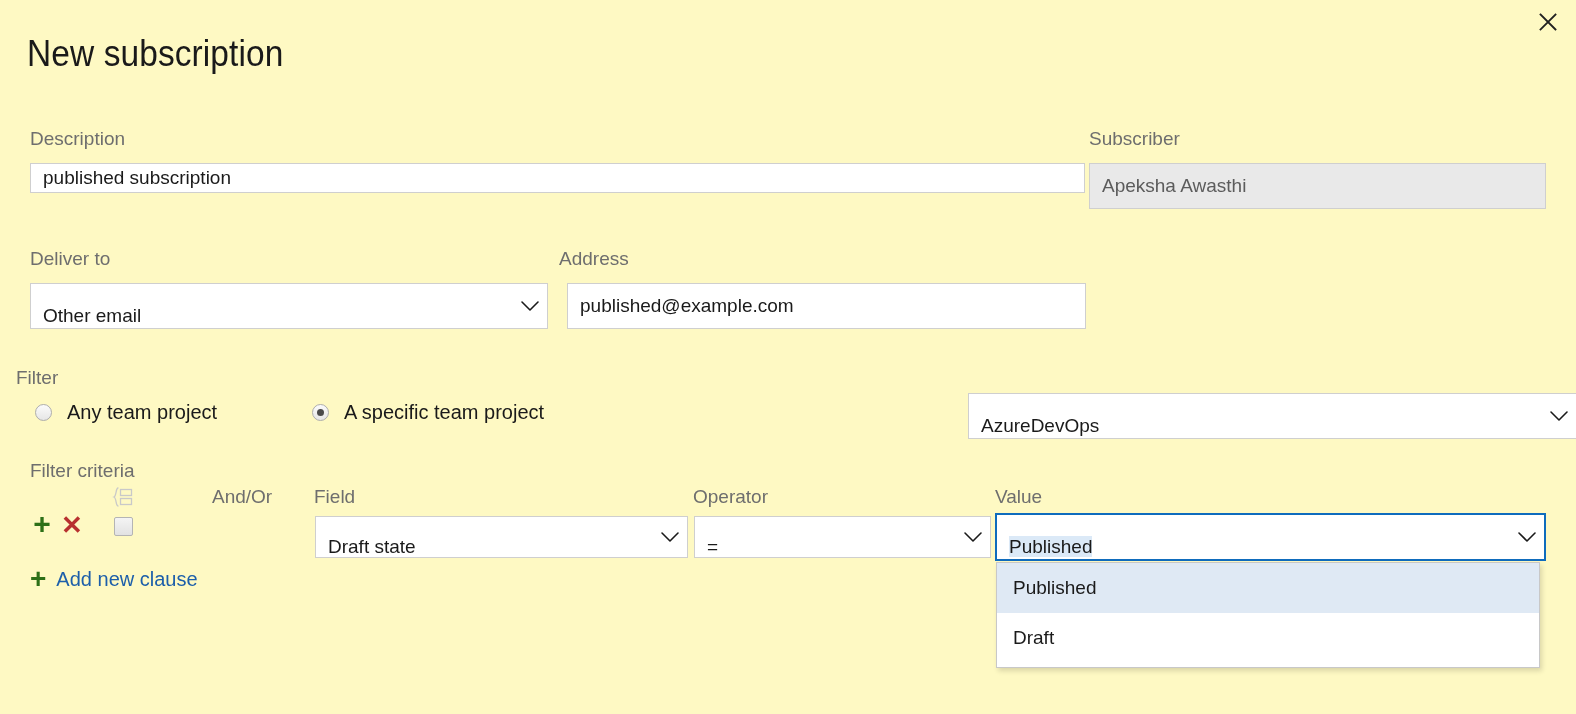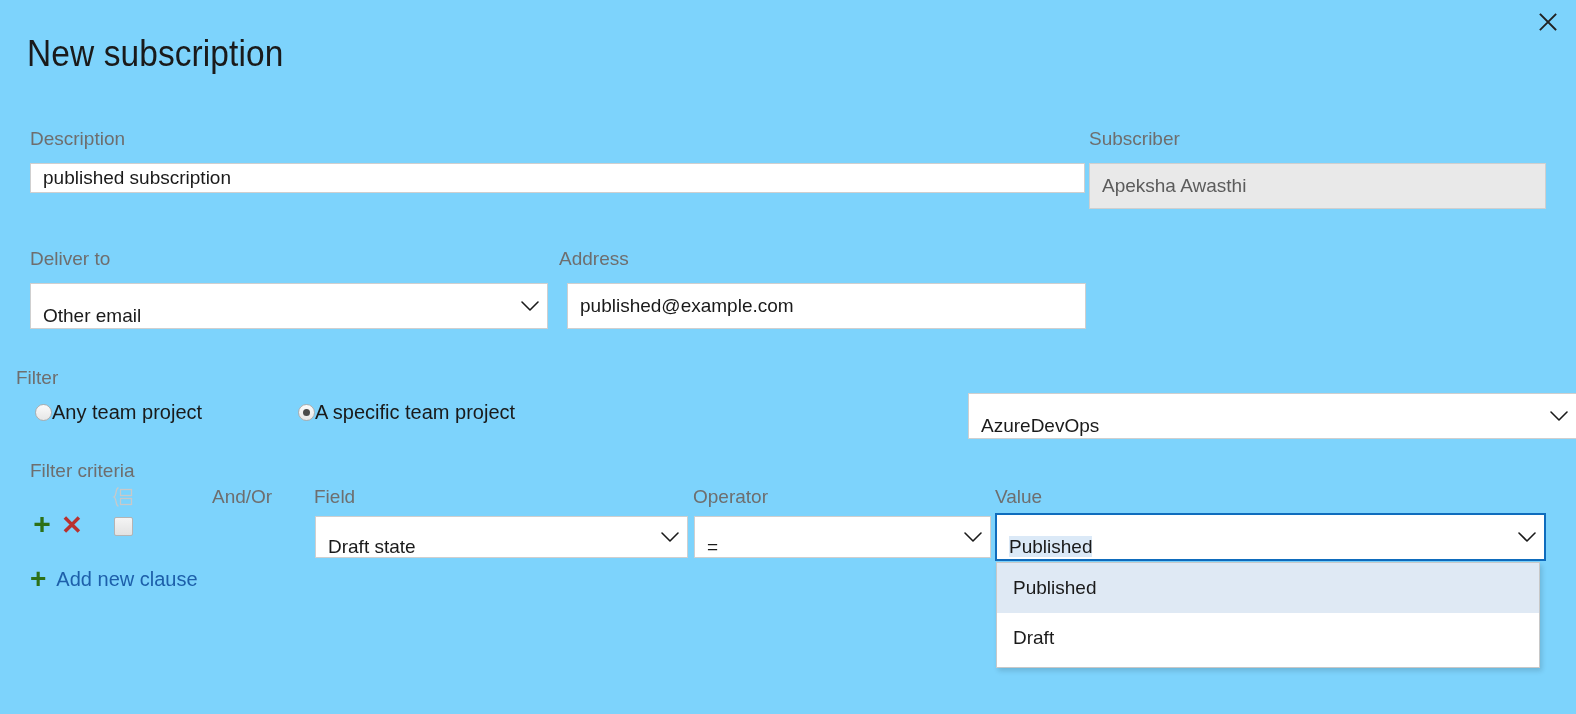--- a/index.html
+++ b/index.html
@@ -13,21 +13,21 @@
     position: relative;
     overflow: hidden;
     font-family: "Liberation Sans", sans-serif;
     color: #1f1f1f;
     -webkit-font-smoothing: antialiased;
   }
 
   .dialog {
     position: absolute;
     inset: 0;
-    background: #7dd3fc;
+    background: #fef9c3;
   }
 
   
   .close-btn {
     position: absolute;
     top: 4px;
     right: 10px;
     width: 36px;
     height: 36px;
     display: flex;
@@ -171,20 +171,21 @@
     height: 7px;
     margin-left: -3.5px;
     margin-top: -3.5px;
     border-radius: 50%;
     background: #4a4a4a;
   }
   .radio-label {
     font-size: 20px;
     line-height: 22px;
     color: #1a1a1a;
+    margin-left: 15px;
     white-space: nowrap;
   }
 
   
   .criteria-header {
     position: absolute;
     font-size: 19px;
     line-height: 22px;
     color: #6e6e6e;
     white-space: nowrap;
@@ -297,21 +298,21 @@
     <span>published@example.com</span>
   </div>
 
   <div class="field-label" style="left:16px; top:366px;">Filter</div>
 
   <div class="radio-row" style="left:35px; top:401px;">
     <span class="radio-mark"></span>
     <span class="radio-label">Any team project</span>
   </div>
 
-  <div class="radio-row" style="left:298px; top:401px;">
+  <div class="radio-row" style="left:312px; top:401px;">
     <span class="radio-mark checked"></span>
     <span class="radio-label">A specific team project</span>
   </div>
 
   <div class="combo" style="left:968px; top:393px; width:609px; height:46px;">
     <span class="combo-value">AzureDevOps</span>
     <span class="chevron">
       <svg width="20" height="12" viewBox="0 0 20 12" aria-hidden="true">
         <path d="M2 2 L10 10 L18 2" stroke="#1a1a1a" stroke-width="1.6" fill="none" stroke-linecap="round" stroke-linejoin="round"></path>
       </svg>

